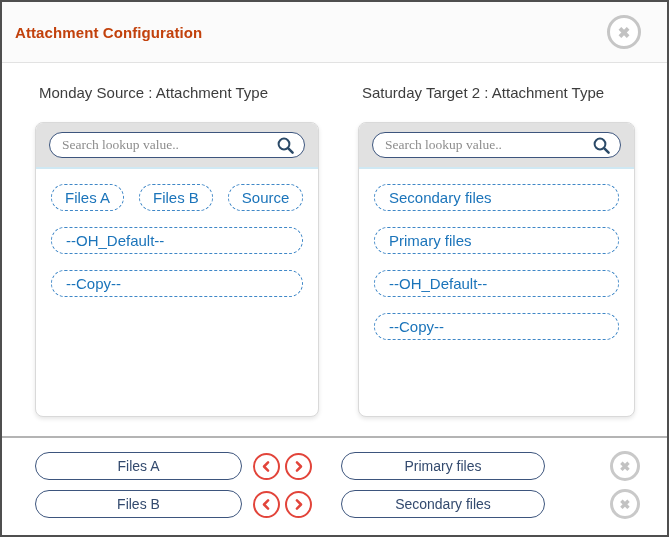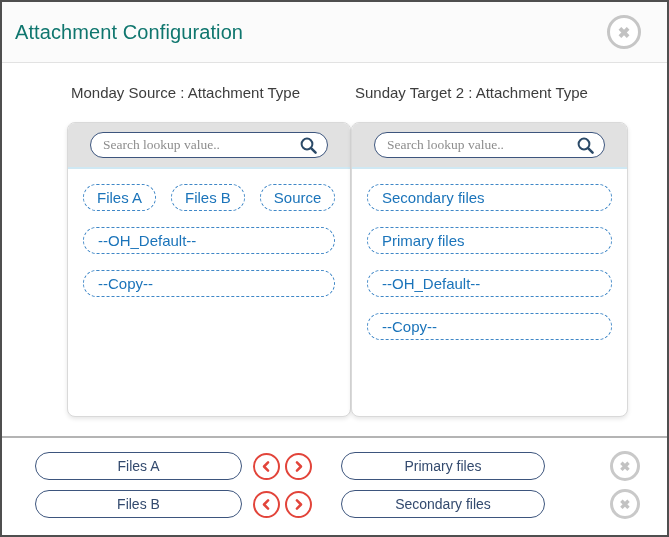--- a/index.html
+++ b/index.html
@@ -19,23 +19,23 @@
   .dialog-header {
     height: 61px;
     background: #fbfbfb;
     border-bottom: 1px solid #e2e2e2;
     display: flex;
     align-items: center;
     justify-content: space-between;
     padding: 0 26px 0 13px;
   }
   .dialog-title {
-    color: #0f766e;
-    font-size: 20px;
-    font-weight: normal;
+    color: #c2410c;
+    font-size: 15px;
+    font-weight: bold;
     letter-spacing: 0.1px;
   }
   .circle-btn {
     border-radius: 50%;
     background: #fff;
     display: flex;
     align-items: center;
     justify-content: center;
     color: #c2c2c2;
     cursor: pointer;
@@ -45,21 +45,21 @@
     width: 34px; height: 34px;
     border: 3px solid #c6c6c6;
     font-size: 15px;
   }
   .x-glyph { font-weight: bold; line-height: 1; transform: translateY(-0.5px); }
 
   
   .dialog-body {
     padding: 21px 0 0 33px;
     display: flex;
-    margin-left: 32px;
+    gap: 39px;
   }
   .column { width: 284px; }
   .column.right { width: 277px; }
   .column-header {
     color: #3d3d3d;
     font-size: 15px;
     margin: 0 0 21px 4px;
     white-space: nowrap;
   }
   .panel {
@@ -67,21 +67,21 @@
     border: 1px solid #d9d9d9;
     border-radius: 8px;
     box-shadow: 0 2px 4px rgba(0,0,0,0.10);
     overflow: hidden;
     display: flex;
     flex-direction: column;
     background: #fff;
   }
   .panel-search {
     background: #e1e1e1;
-    padding: 9px 22px;
+    padding: 9px 13px;
     border-bottom: 2px solid #cfe8f3;
   }
   .search-box {
     background: #fff;
     border: 1.6px solid #3d557d;
     border-radius: 14px;
     height: 26px;
     display: flex;
     align-items: center;
     padding: 0 9px 0 12px;
@@ -202,21 +202,21 @@
             <div class="pill">Files B</div>
             <div class="pill">Source</div>
           </div>
           <div class="pill wide">--OH_Default--</div>
           <div class="pill wide">--Copy--</div>
         </div>
       </div>
     </div>
 
     <div class="column right">
-      <div class="column-header">Sunday Target 2 : Attachment Type</div>
+      <div class="column-header">Saturday Target 2 : Attachment Type</div>
       <div class="panel">
         <div class="panel-search">
           <div class="search-box">
             <input type="text" placeholder="Search lookup value.." style="">
             <span class="search-icon">
               <svg width="19" height="19" viewBox="0 0 19 19">
                 <circle cx="8" cy="8" r="5.4" fill="none" stroke="#2b4a68" stroke-width="2"></circle>
                 <line x1="12.3" y1="12.3" x2="16.6" y2="16.6" stroke="#2b4a68" stroke-width="2.5" stroke-linecap="round"></line>
               </svg>
             </span>

